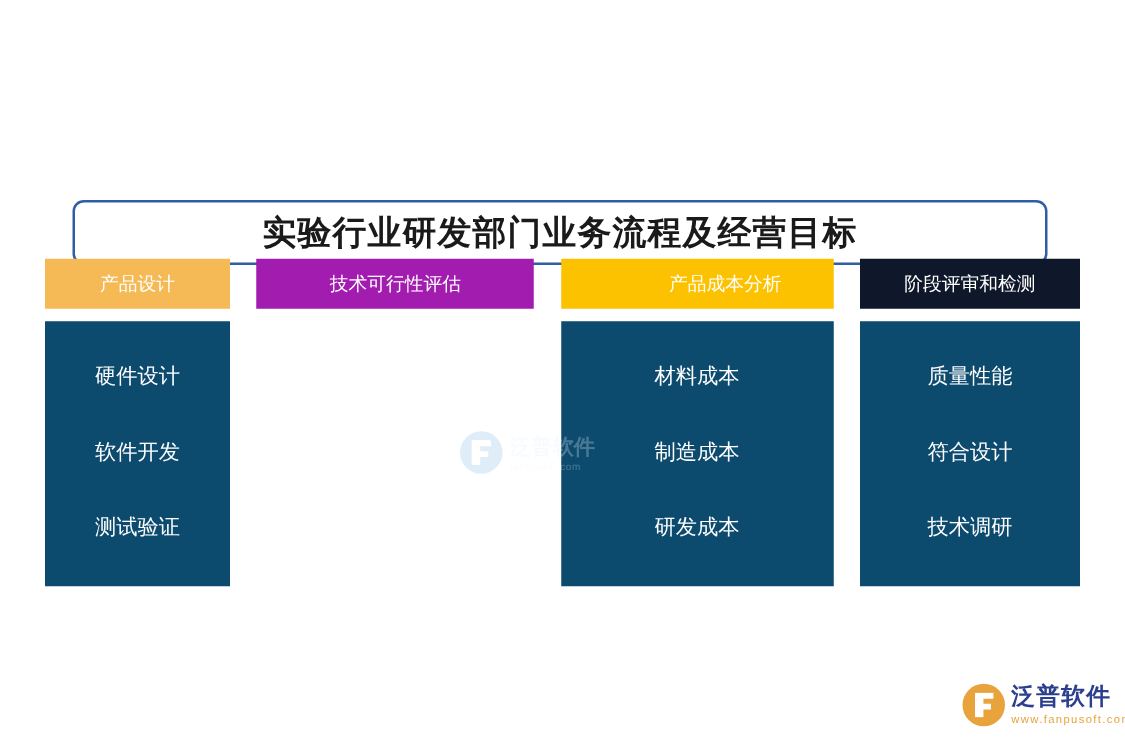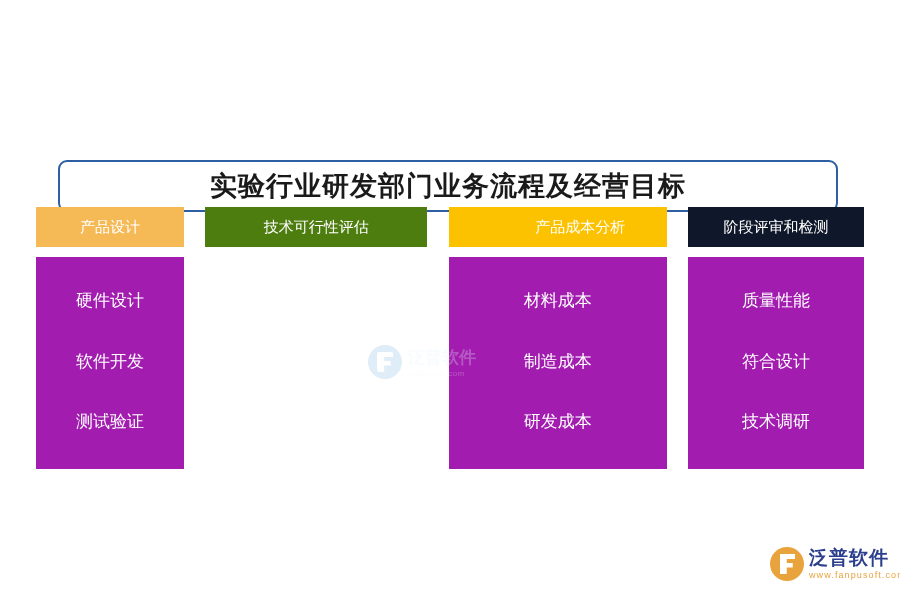--- a/index.html
+++ b/index.html
@@ -68,27 +68,27 @@
   .col-header {
     height: 40px;
     display: flex;
     align-items: center;
     justify-content: center;
     font-size: 15px;
     font-weight: normal;
     box-sizing: border-box;
   }
   .col-header.hdr-0 { background: #f5b955; color: #ffffff; }
-  .col-header.hdr-1 { background: #4d7c0f; color: #ffffff; }
+  .col-header.hdr-1 { background: #a21caf; color: #ffffff; }
   .col-header.hdr-2 { background: #fcc200; color: #ffffff; padding-left: 45px; }
   .col-header.hdr-3 { background: #0f172a; color: #ffffff; text-align: right; }
 
   .col-body {
     margin-top: 10px;
-    background: #a21caf;
+    background: #0c4a6e;
     flex: 1;
     display: flex;
     flex-direction: column;
     justify-content: space-around;
     align-items: center;
     padding: 14px 0 16px 0;
     box-sizing: border-box;
   }
   .cell {
     color: #ffffff;

